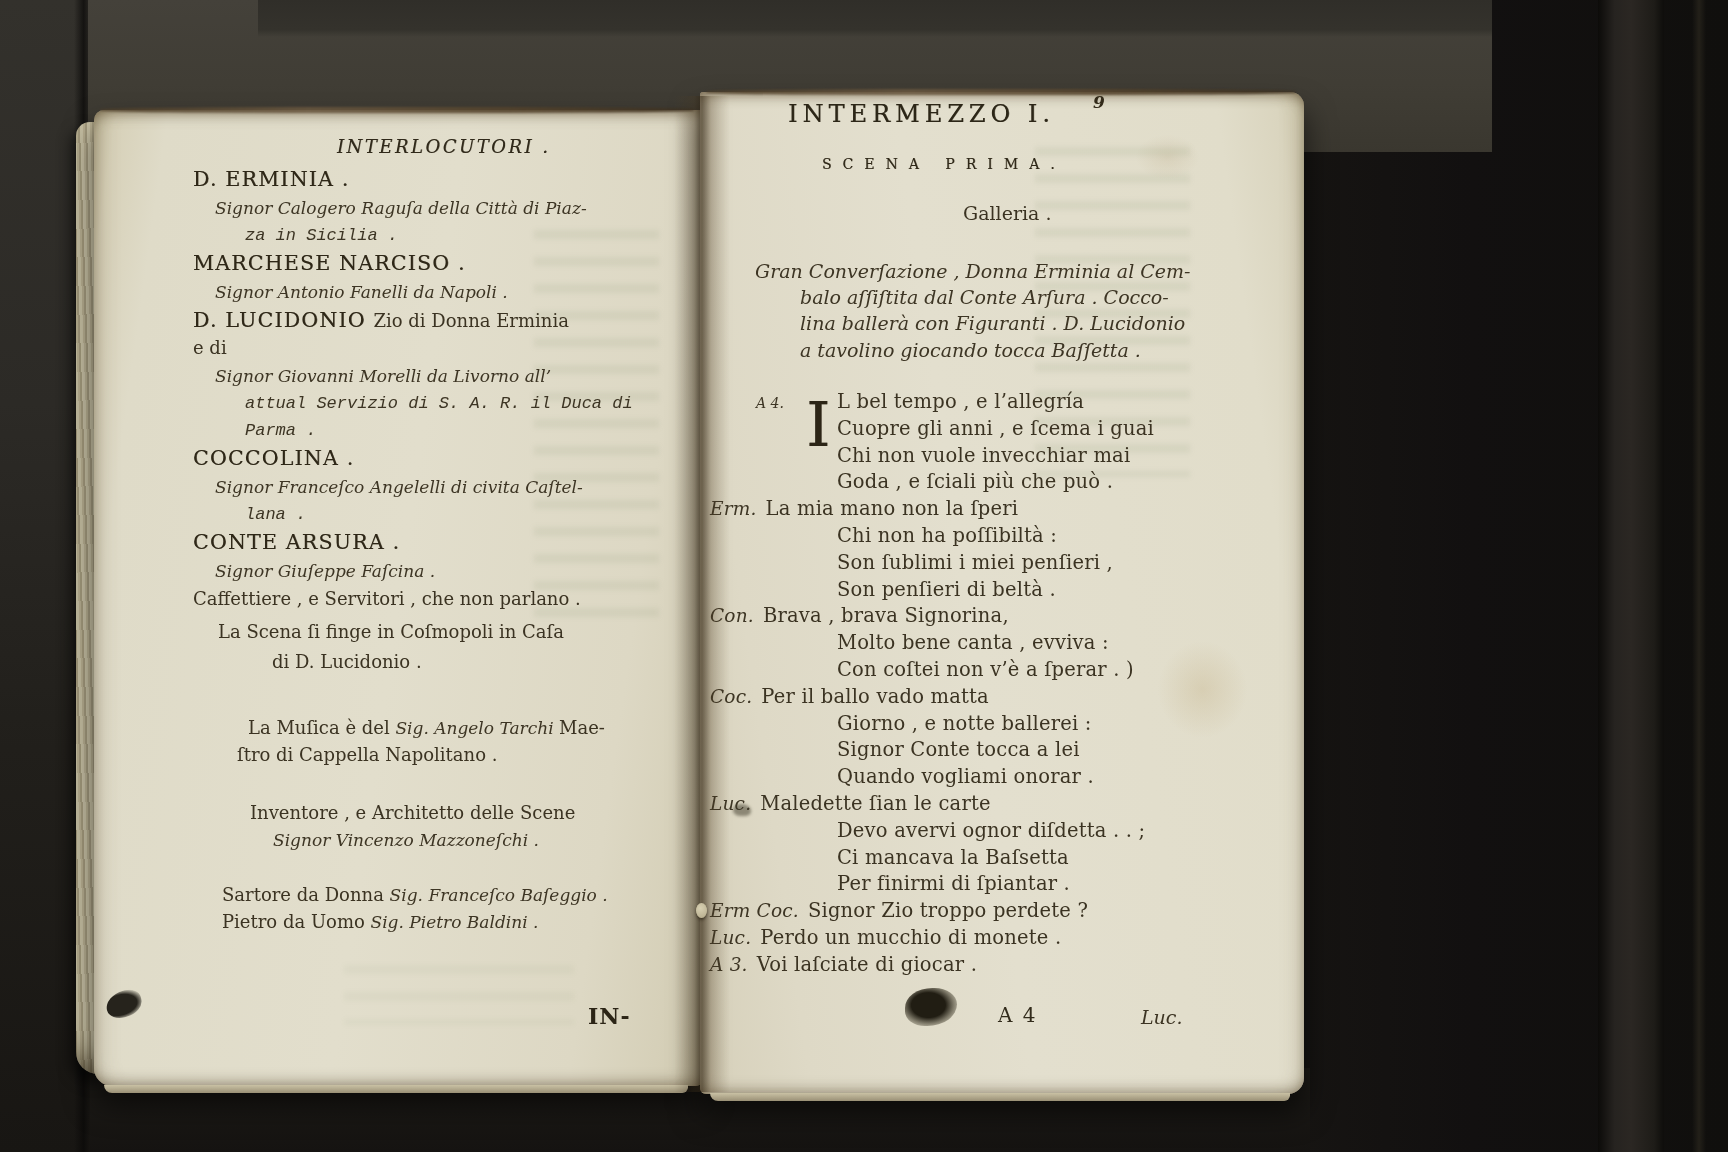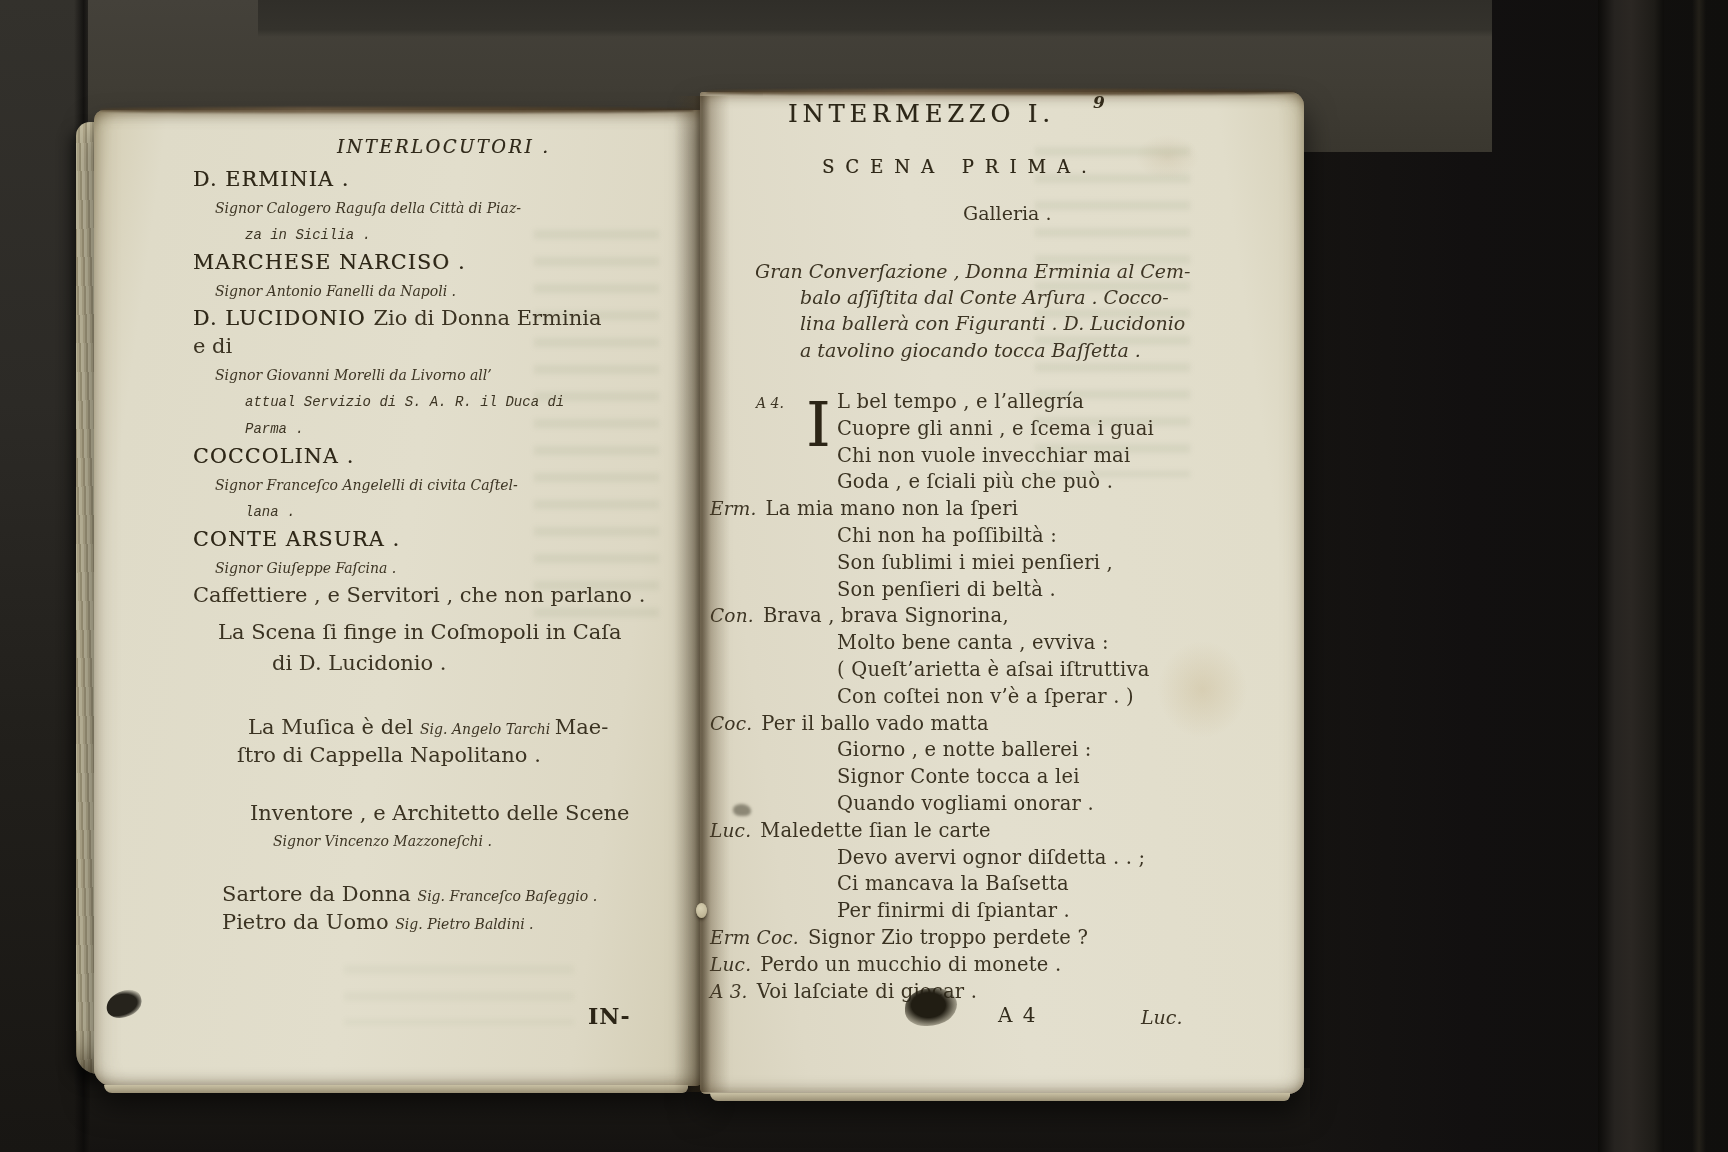--- a/index.html
+++ b/index.html
@@ -57,39 +57,39 @@
     background:linear-gradient(180deg,#c9c1a4,#9a9076);
     border-radius:0 0 10px 14px;filter:blur(.5px);}
   .gutter-shadow{position:absolute;left:674px;top:96px;width:56px;height:996px;pointer-events:none;
     background:linear-gradient(90deg,rgba(80,62,35,0) 0%,rgba(80,62,35,.26) 36%,rgba(50,38,20,.55) 50%,rgba(80,62,35,.24) 66%,rgba(80,62,35,0) 100%);}
   .thread{position:absolute;left:696px;top:903px;width:11px;height:15px;border-radius:50%;
     background:radial-gradient(circle at 40% 35%,#d8d0b2,#b4aa8a);box-shadow:0 2px 3px rgba(30,22,10,.55);}
   
   .tx{position:absolute;color:#3b3322;}
   .line{white-space:nowrap;}
   .seg-caps{font-size:20.5px;letter-spacing:1.2px;color:#2e2717;text-shadow:.4px 0 0 rgba(46,39,23,.55);}
-  .seg-rom{font-size:21px;color:#3b3322;}
-  .seg-ital{font-style:italic;font-size:14px;color:#3d3524;margin-top:45px;}
+  .seg-rom{font-size:18px;color:#3b3322;}
+  .seg-ital{font-style:italic;font-size:17px;color:#3d3524;margin-top:45px;}
   .ind1{padding-left:22px;} .ind2{padding-left:52px;font-family:Liberation Mono, monospace;}
   .sn1{padding-left:25px;} .sn2{padding-left:79px;}
   .mn1{padding-left:55px;} .mn2{padding-left:44px;}
   .in1{padding-left:57px;} .in2{padding-left:80px;}
   .tl{padding-left:29px;}
   
   .lp-header{left:243px;top:10px;font-style:italic;font-size:18px;letter-spacing:2.5px;color:#30291a;text-shadow:.4px 0 0 rgba(48,41,26,.5);margin-top:16px;}
   .cast-list{left:99px;top:56px;width:492px;line-height:26.9px;}
   .scene-note{left:99px;top:508px;width:492px;line-height:28.5px;}
   .music-note{left:99px;top:605px;width:492px;line-height:25.5px;}
   .inventor-note{left:99px;top:690px;width:492px;line-height:26px;}
   .tailor-note{left:99px;top:772px;width:492px;line-height:25.5px;}
   .lp-catchword{left:494px;top:893px;font-size:22px;font-weight:bold;letter-spacing:1px;color:#2c2516;}
   
   .rp-pagenum{left:393px;top:0px;font-size:17px;font-weight:bold;font-style:italic;color:#332b1a;}
   .rp-title{left:88px;top:8px;font-size:24px;letter-spacing:5px;color:#2c2617;text-shadow:.5px 0 0 rgba(44,38,23,.6);}
-  .rp-scena{left:122px;top:64px;font-size:18px;letter-spacing:11px;color:#2f2818;text-shadow:.4px 0 0 rgba(47,40,24,.5);}
+  .rp-scena{left:122px;top:64px;font-size:14px;letter-spacing:11px;color:#2f2818;text-shadow:.4px 0 0 rgba(47,40,24,.5);}
   .rp-galleria{left:263px;top:110px;font-size:19px;color:#3b3322;}
   .stage-dir{left:55px;top:166px;width:475px;line-height:26.2px;font-style:italic;font-size:19px;color:#3d3524;}
   .sd-line{white-space:nowrap;}
   .sd-cont{padding-left:45px;}
   .verse{left:10px;top:297px;width:490px;line-height:26.8px;font-size:19.5px;letter-spacing:.2px;}
   .v-line{white-space:nowrap;}
   .v-line.cont{padding-left:127px;}
   .v-label{font-style:italic;margin-right:9px;color:#3d3524;font-size:18.5px;}
   .v-label:empty{display:none;}
   .v-openlabel{left:56px;top:303px;font-style:italic;font-size:14px;color:#3d3524;}
@@ -246,21 +246,20 @@
           <div class="v-line cont"><span class="v-text">Chi non ha poſſibiltà :</span></div>
 
           <div class="v-line cont"><span class="v-text">Son ſublimi i miei penſieri ,</span></div>
 
           <div class="v-line cont"><span class="v-text">Son penſieri di beltà .</span></div>
 
           <div class="v-line"><span class="v-label">Con.</span><span class="v-text">Brava , brava Signorina,</span></div>
 
           <div class="v-line cont"><span class="v-text">Molto bene canta , evviva :</span></div>
 
-          <div class="v-line cont"><span class="v-text">( Queſt’arietta è aſsai iſtruttiva</span></div>
 
           <div class="v-line cont"><span class="v-text">Con coſtei non v’è a ſperar . )</span></div>
 
           <div class="v-line"><span class="v-label">Coc.</span><span class="v-text">Per il ballo vado matta</span></div>
 
           <div class="v-line cont"><span class="v-text">Giorno , e notte ballerei :</span></div>
 
           <div class="v-line cont"><span class="v-text">Signor Conte tocca a lei</span></div>
 
           <div class="v-line cont"><span class="v-text">Quando vogliami onorar .</span></div>

